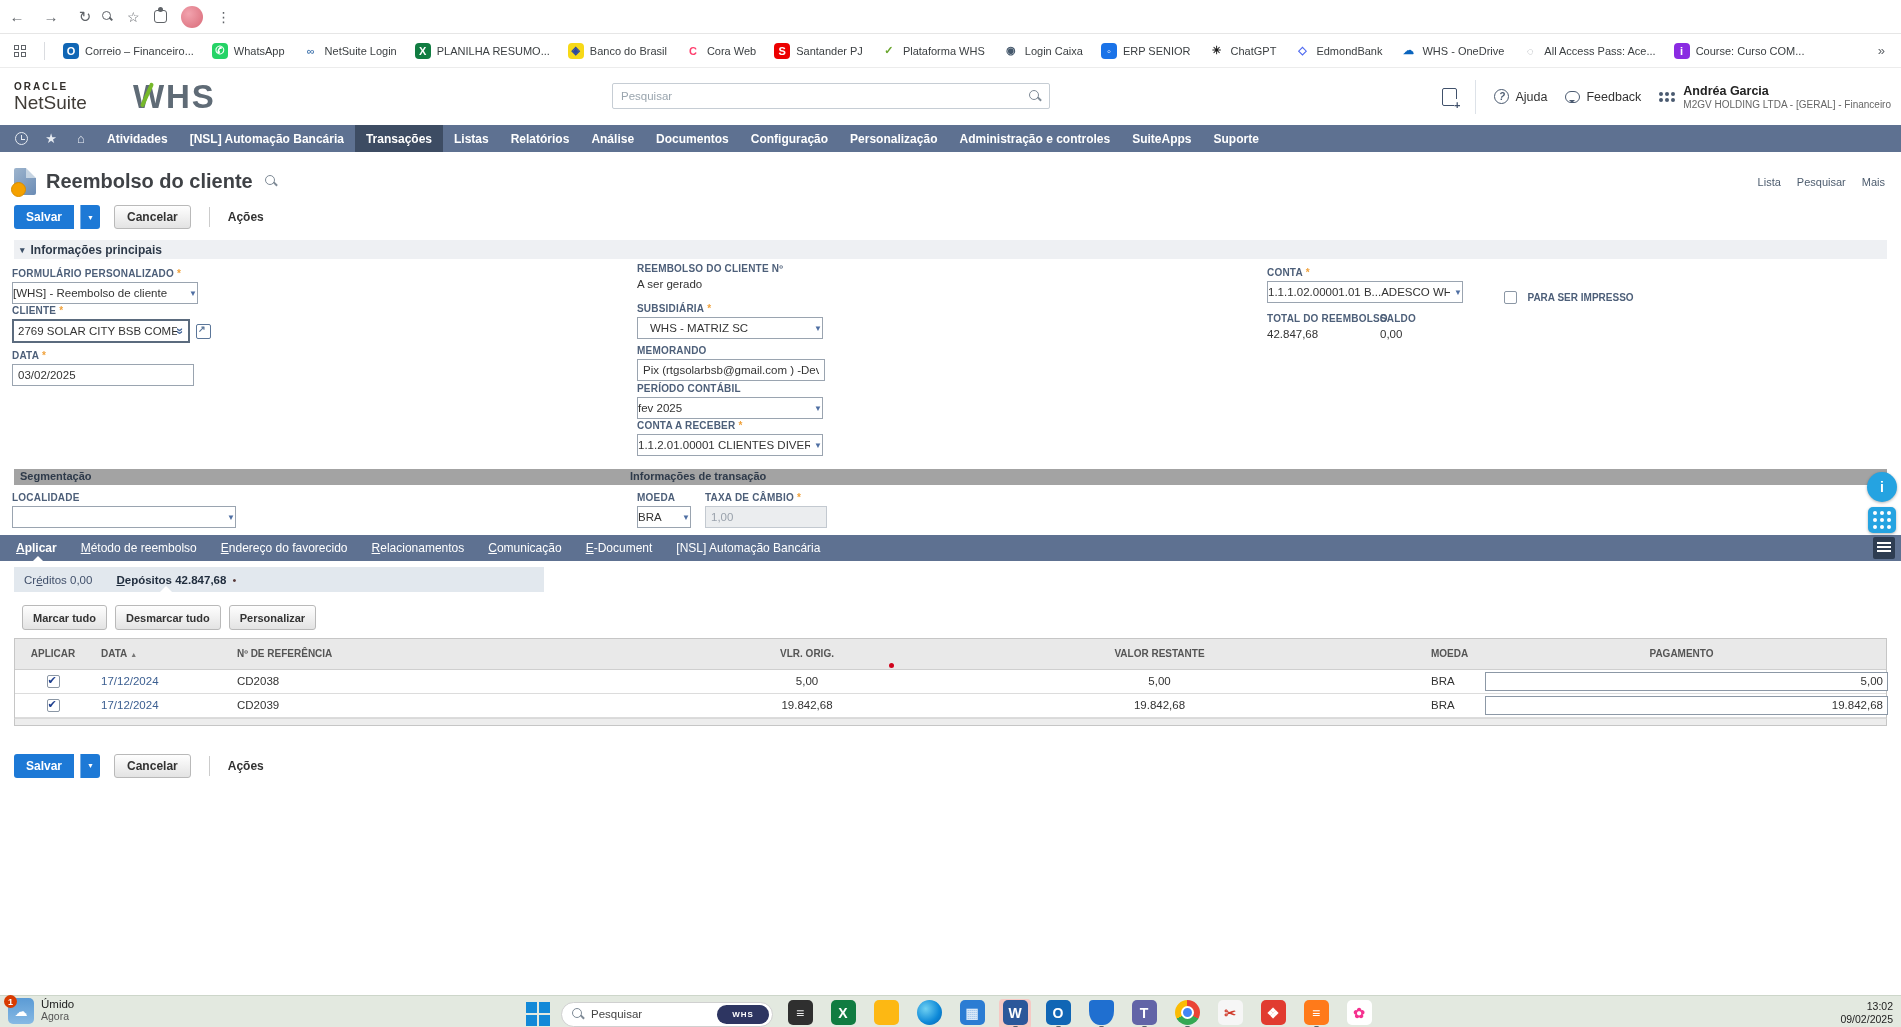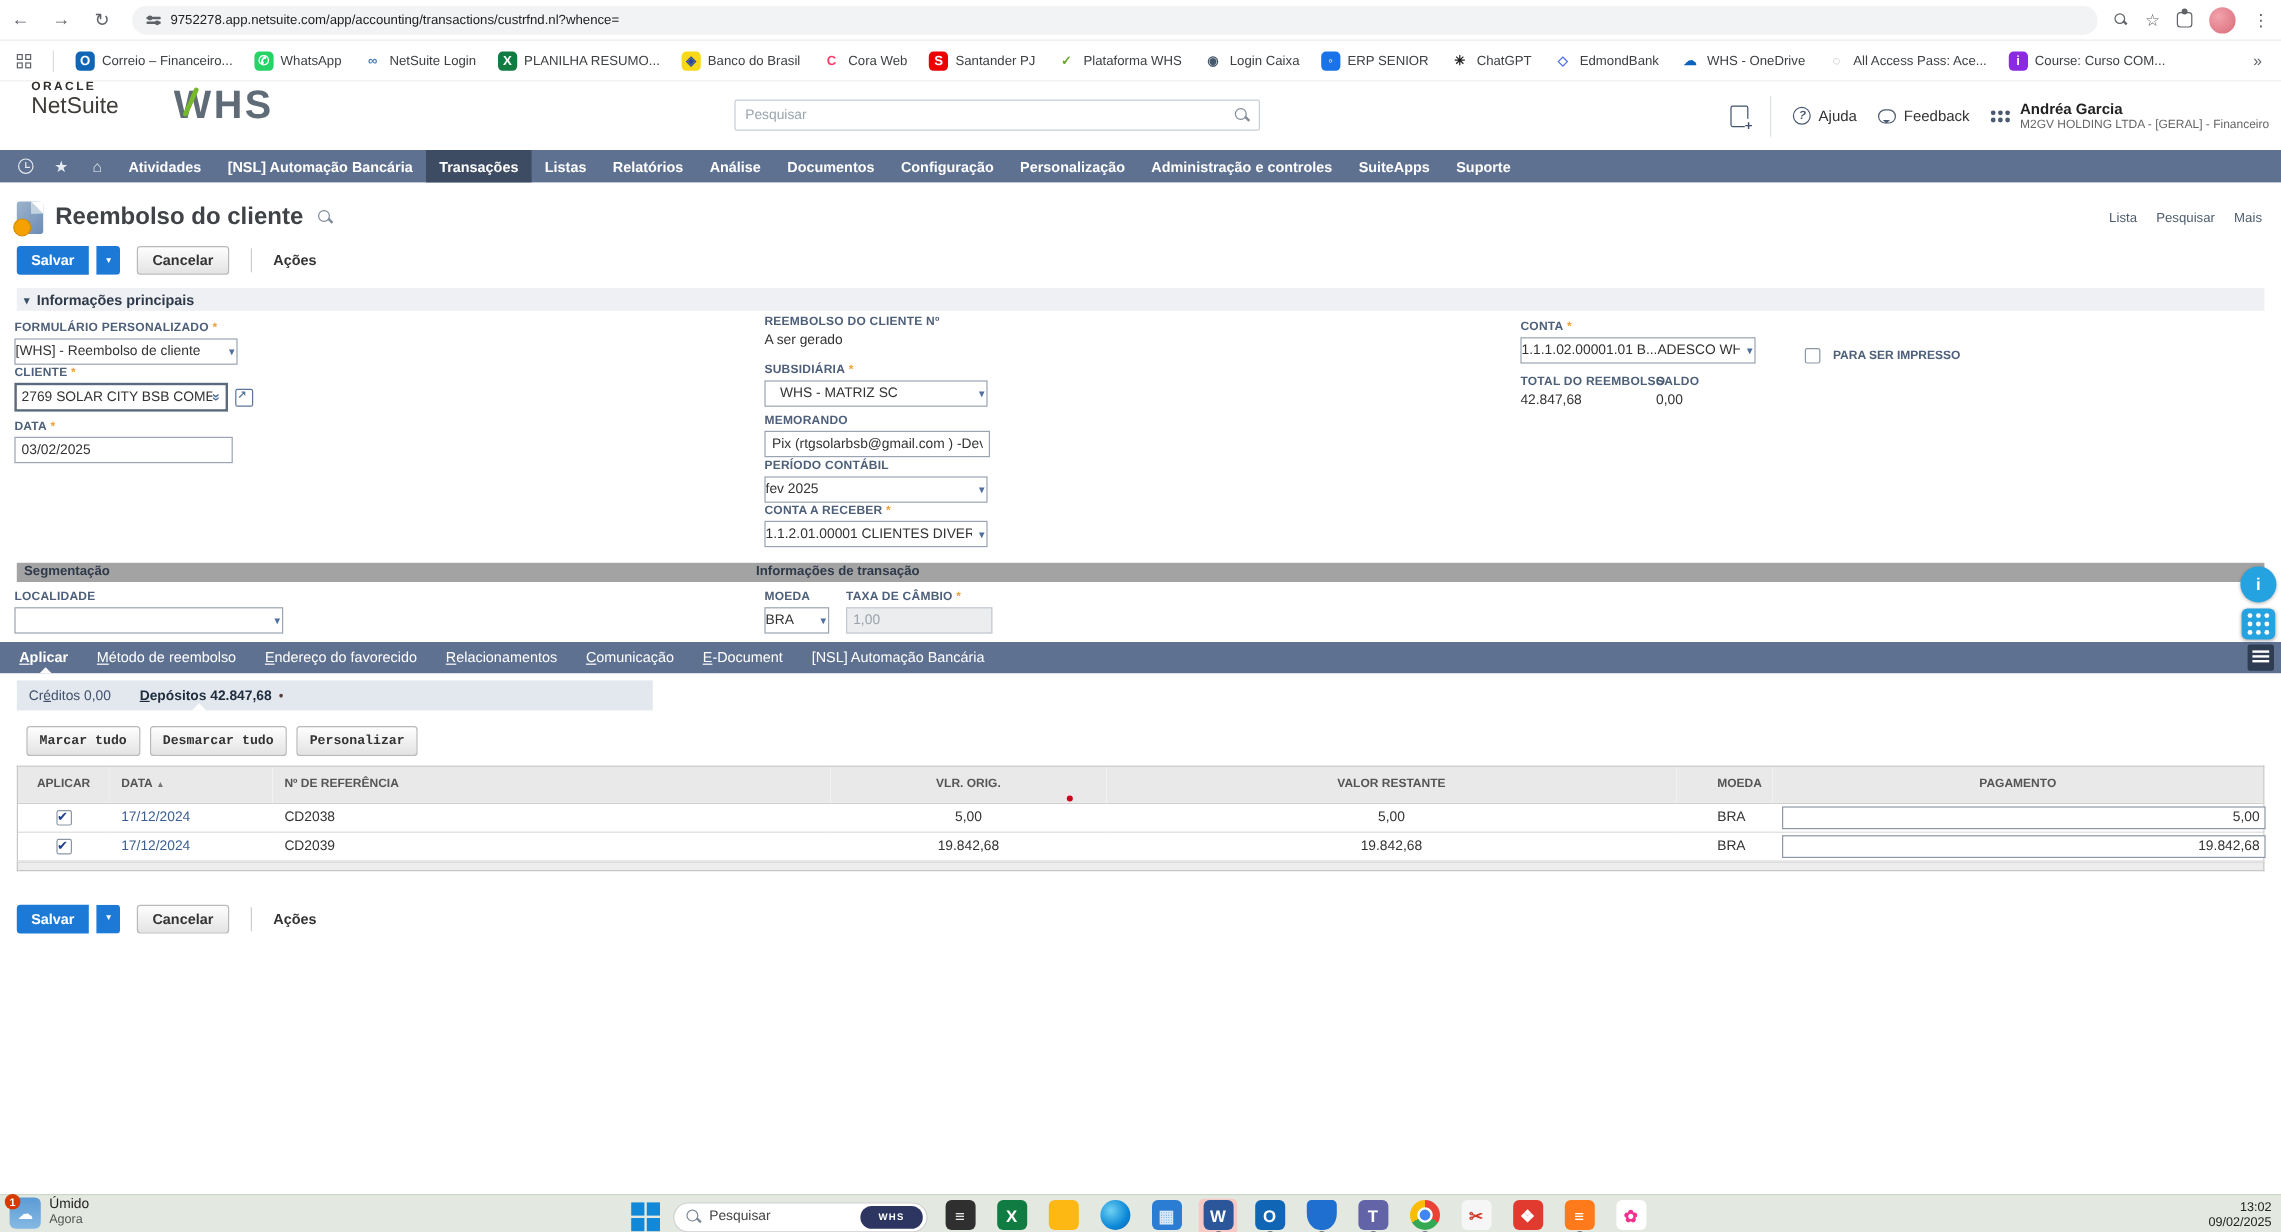--- a/index.html
+++ b/index.html
@@ -31,21 +31,21 @@
   .apps-grid { display:grid; grid-template-columns:5px 5px; gap:2px; margin-left:4px; }
   .apps-grid i { width:5px; height:5px; border:1.3px solid #5f6368; }
   .bm-sep { width:1px; height:18px; background:#dadce0; }
   .bm { display:flex; align-items:center; gap:6px; cursor:pointer; white-space:nowrap; }
   .bm-ico { width:16px; height:16px; border-radius:4px; font-size:11px; font-weight:bold;
     display:flex; align-items:center; justify-content:center; }
   .bm-label { font-size:11px; color:#3c4043; }
   .bm-more { font-size:13px; color:#5f6368; margin-left:auto; padding-right:6px; }
 
   
-  .ns-header { height:57px; background:#fff; display:flex; position:relative;padding-left:12px; }
+  .ns-header { height:57px; background:#fff; display:flex; align-items:center; position:relative; }
   .oracle-logo { margin-left:14px; line-height:1; cursor:pointer; }
   .o1 { font-size:10px; font-weight:bold; letter-spacing:2px; color:#312d2a; }
   .o2 { font-size:19px; color:#403c37; margin-top:1px; }
   .whs-logo { margin-left:46px; font-size:33px; font-weight:bold; color:#5f6b76; letter-spacing:2px; position:relative; }
   .whs-logo .gw { position:relative; }
   .whs-logo .gw::after { content:""; position:absolute; left:12px; top:4px; width:4px; height:26px; background:#76b82a; transform:rotate(24deg); border-radius:2px; }
   .ns-search { position:absolute; left:612px; top:15px; width:438px; height:26px; border:1px solid #c6cdd4; border-radius:2px;
     display:flex; align-items:center; padding:0 8px; }
   .ns-search-ph { font-size:11.5px; color:#9aa5ae; flex:1; }
   .mag2 { position:relative; width:12px; height:12px; }
@@ -137,21 +137,21 @@
 
   .subtab-row { margin:6px 0 0 14px; }
   .subtab-band { width:530px; height:25px; background:#e2e8ee; display:flex; align-items:center; padding-left:10px; gap:24px; position:relative; }
   .subtab { font-size:11.5px; color:#41506b; cursor:pointer; position:relative; }
   .subtab.active { font-weight:bold; color:#1f2c3d; }
   .subtab.active::after { content:""; position:absolute; left:40%; bottom:-6px; border:6px solid transparent; border-bottom:6px solid #fff; }
   .subtab-dot { font-size:11px; color:#5a3b3b; margin-left:-18px; }
 
   .list-buttons { padding:13px 0 8px 22px; display:flex; gap:8px; }
   .btn-sm { height:25px; background:linear-gradient(#fefefe,#e3e3e3); border:1px solid #b9b9b9; border-radius:3px;
-    color:#333; font-weight:bold; font-size:11px; padding:0 10px; cursor:pointer; font-family:Liberation Mono, monospace; }
+    color:#333; font-weight:bold; font-size:11px; padding:0 10px; cursor:pointer; font-family:Liberation Sans, sans-serif; }
 
   
   .apply-table { margin:0 14px; border:1px solid #c6c6c6; border-bottom:none; }
   table { border-collapse:collapse; table-layout:fixed; width:1871px; }
   thead th { background:#e9e9e9; height:30px; font-size:10px; font-weight:bold; color:#555; text-align:left;
     border-bottom:1px solid #cfcfcf; padding:0 0; position:relative; }
   th.c-center, td.c-center { text-align:center; }
   th.num, td.num { text-align:center; }
   tbody td { height:23px; border-bottom:1px solid #dcdcdc; font-size:11.5px; color:#333; padding:0 4px; background:#fff; }
   td.pad10, th.pad10 { padding-left:10px; }
@@ -204,27 +204,20 @@
 </style>
 </head>
 <body>
 
 <div class="screen">
 
   <div class="c-toolbar">
     <span class="c-nav">←</span>
     <span class="c-nav">→</span>
     <span class="c-nav">↻</span>
-    <div class="url-pill">
-      <span class="tune-icon">
-          <i></i>
-          <i></i>
-        </span>
-      <span class="url-text">9752278.app.netsuite.com/app/accounting/transactions/custrfnd.nl?whence=</span>
-    </div>
     <div class="c-right">
       <span class="mag"></span>
       <span class="c-star">☆</span>
       <span class="ext-puzzle"></span>
       <span class="c-avatar"></span>
       <span class="c-kebab">⋮</span>
     </div>
   </div>
 
   <div class="c-bookmarks">

